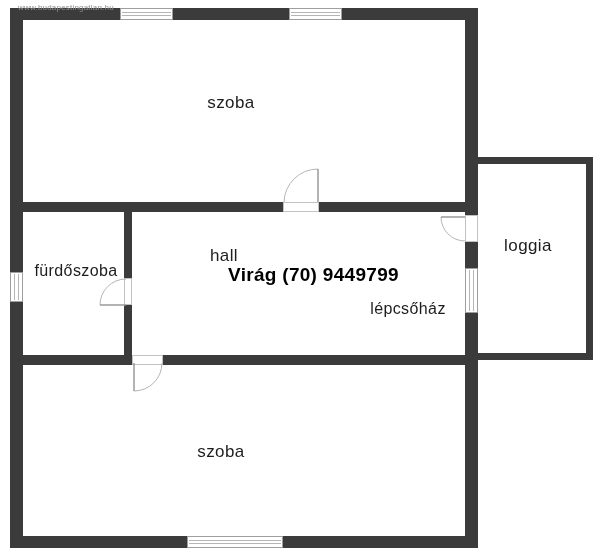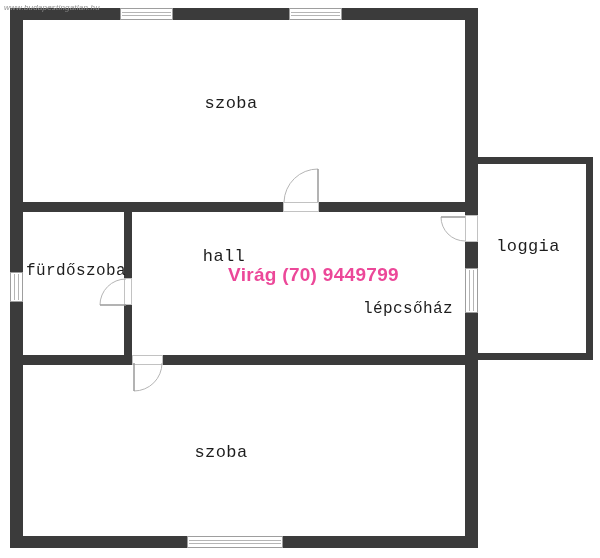--- a/index.html
+++ b/index.html
@@ -22,33 +22,31 @@
   .window.v::after{content:"";position:absolute;top:1px;bottom:1px;left:62%;border-left:1px solid #b5b5b5;}
   .doorgap{
     position:absolute;background:#fff;
     border:1px solid #c2c2c2;box-sizing:border-box;
   }
   .label{
     position:absolute;color:#1d1d1d;
     font-size:17px;letter-spacing:0.4px;
     transform:translate(-50%,-50%);
     white-space:nowrap;
-    font-family:Liberation Mono, monospace;
   }
   .label.small{font-size:16px;}
   .agent{
     position:absolute;left:228px;top:264px;
-    color:#ec4899;font-size:19px;font-weight:bold;
+    color:#000000;font-size:19px;font-weight:bold;
     letter-spacing:0.3px;white-space:nowrap;
   }
   .watermark{
-    position:absolute;left:4px;top:3px;
+    position:absolute;left:18px;top:3px;
     color:#8e8e8e;font-size:8px;letter-spacing:0.2px;
     white-space:nowrap;
-    font-style:italic;
   }
   svg.arcs{position:absolute;left:0;top:0;pointer-events:none;}
 </style>
 </head>
 <body>
 
 <div class="plan">
 
   <div class="wall" style="left:10px;top:8px;width:110px;height:12px"></div>
   <div class="window h" style="left:120px;top:8px;width:53px;height:12px"></div>

